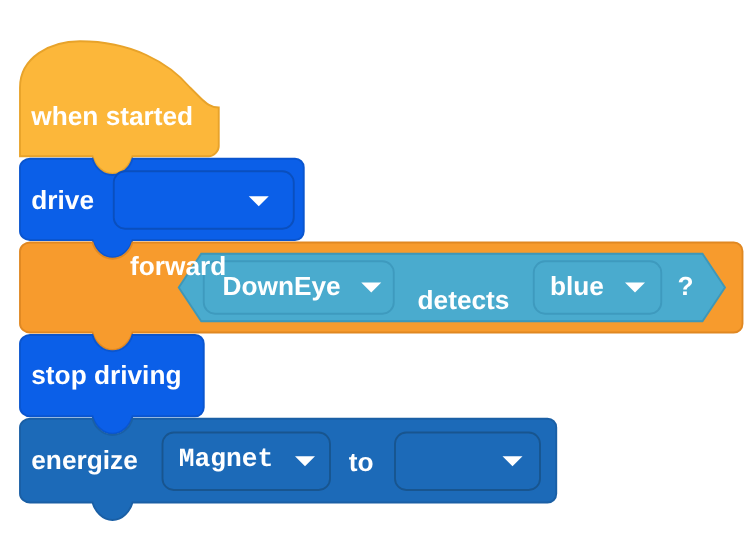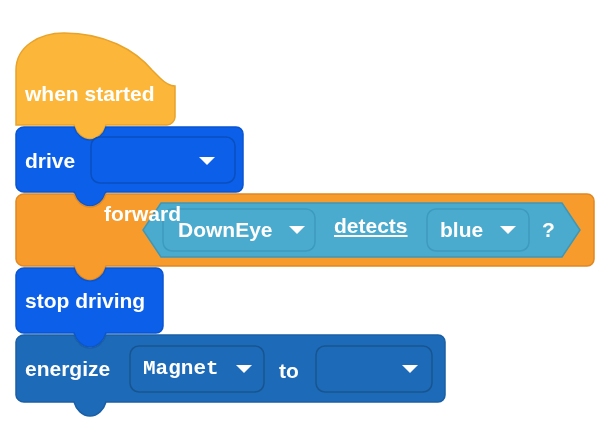--- a/index.html
+++ b/index.html
@@ -153,21 +153,21 @@
   </svg>
 
   <span class="blk-label" style="left:25px; top:83px;">when started</span>
 
   <span class="blk-label" style="left:25px; top:150px;">drive</span>
   <span class="blk-label" style="left:104px; top:167px;margin-top:36px;">forward</span>
   <span class="arrow" style="left:199px; top:157px;"></span>
 
   <span class="blk-label" style="left:178px; top:219px;">DownEye</span>
   <span class="arrow" style="left:289px; top:226px;"></span>
-  <span class="blk-label" style="left:334px; top:215px;text-decoration:underline;">detects</span>
+  <span class="blk-label" style="left:334px; top:230px;">detects</span>
   <span class="blk-label" style="left:440px; top:219px;">blue</span>
   <span class="arrow" style="left:500px; top:226px;"></span>
   <span class="blk-label" style="left:542px; top:219px;">?</span>
 
   <span class="blk-label" style="left:25px; top:290px;">stop driving</span>
 
   <span class="blk-label" style="left:25px; top:358px;">energize</span>
   <span class="blk-label" style="left:143px; top:358px;font-family:Liberation Mono, monospace;">Magnet</span>
   <span class="arrow" style="left:236px; top:365px;"></span>
   <span class="blk-label" style="left:279px; top:360px;text-align:center;">to</span>

